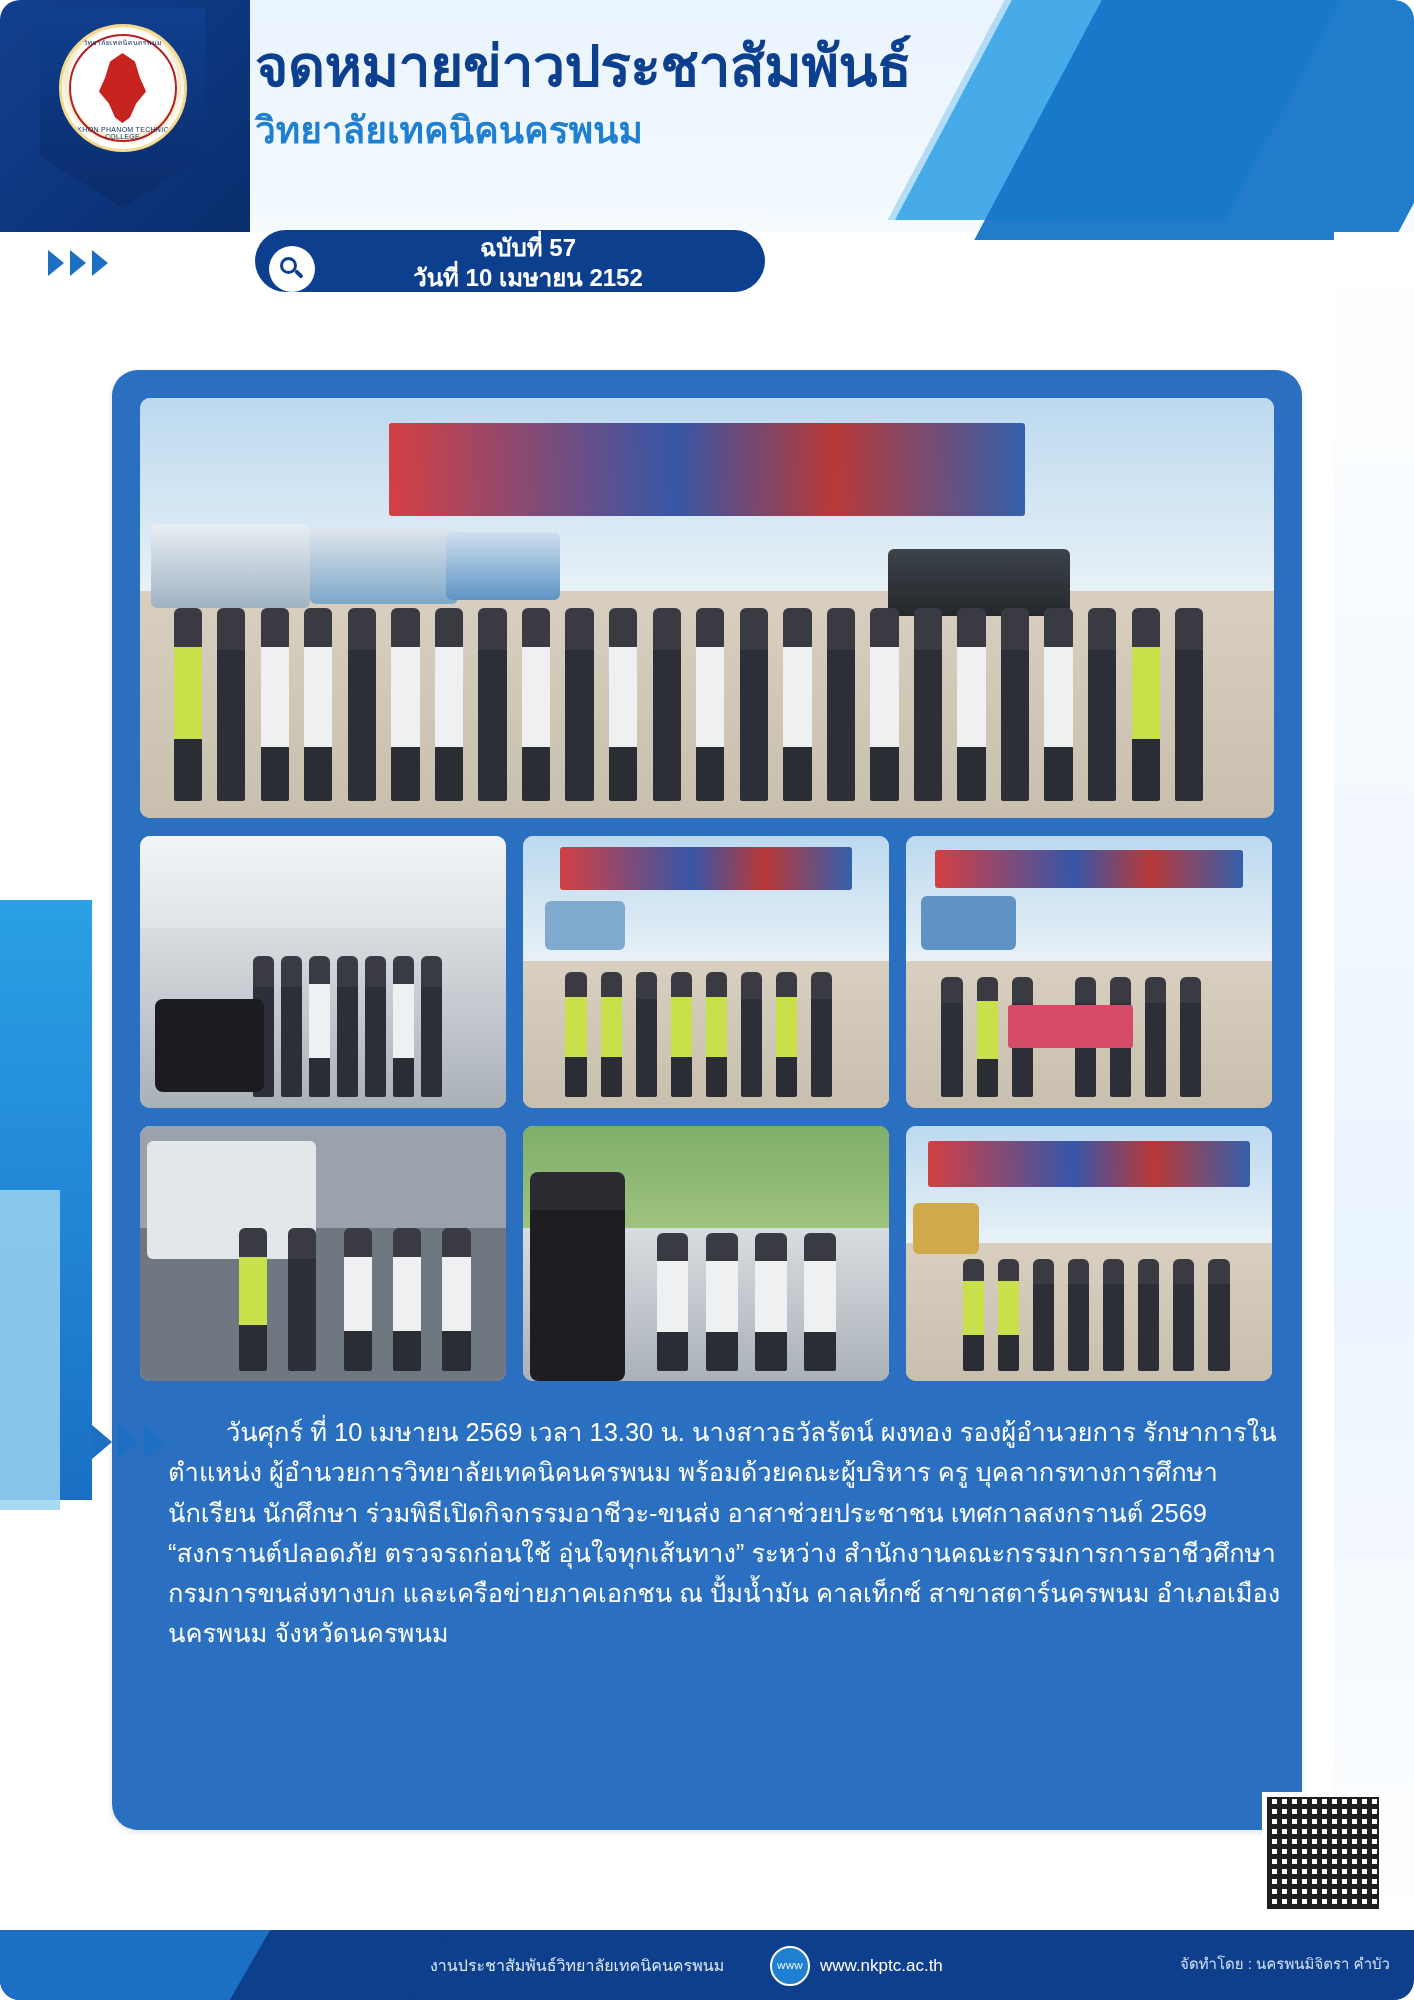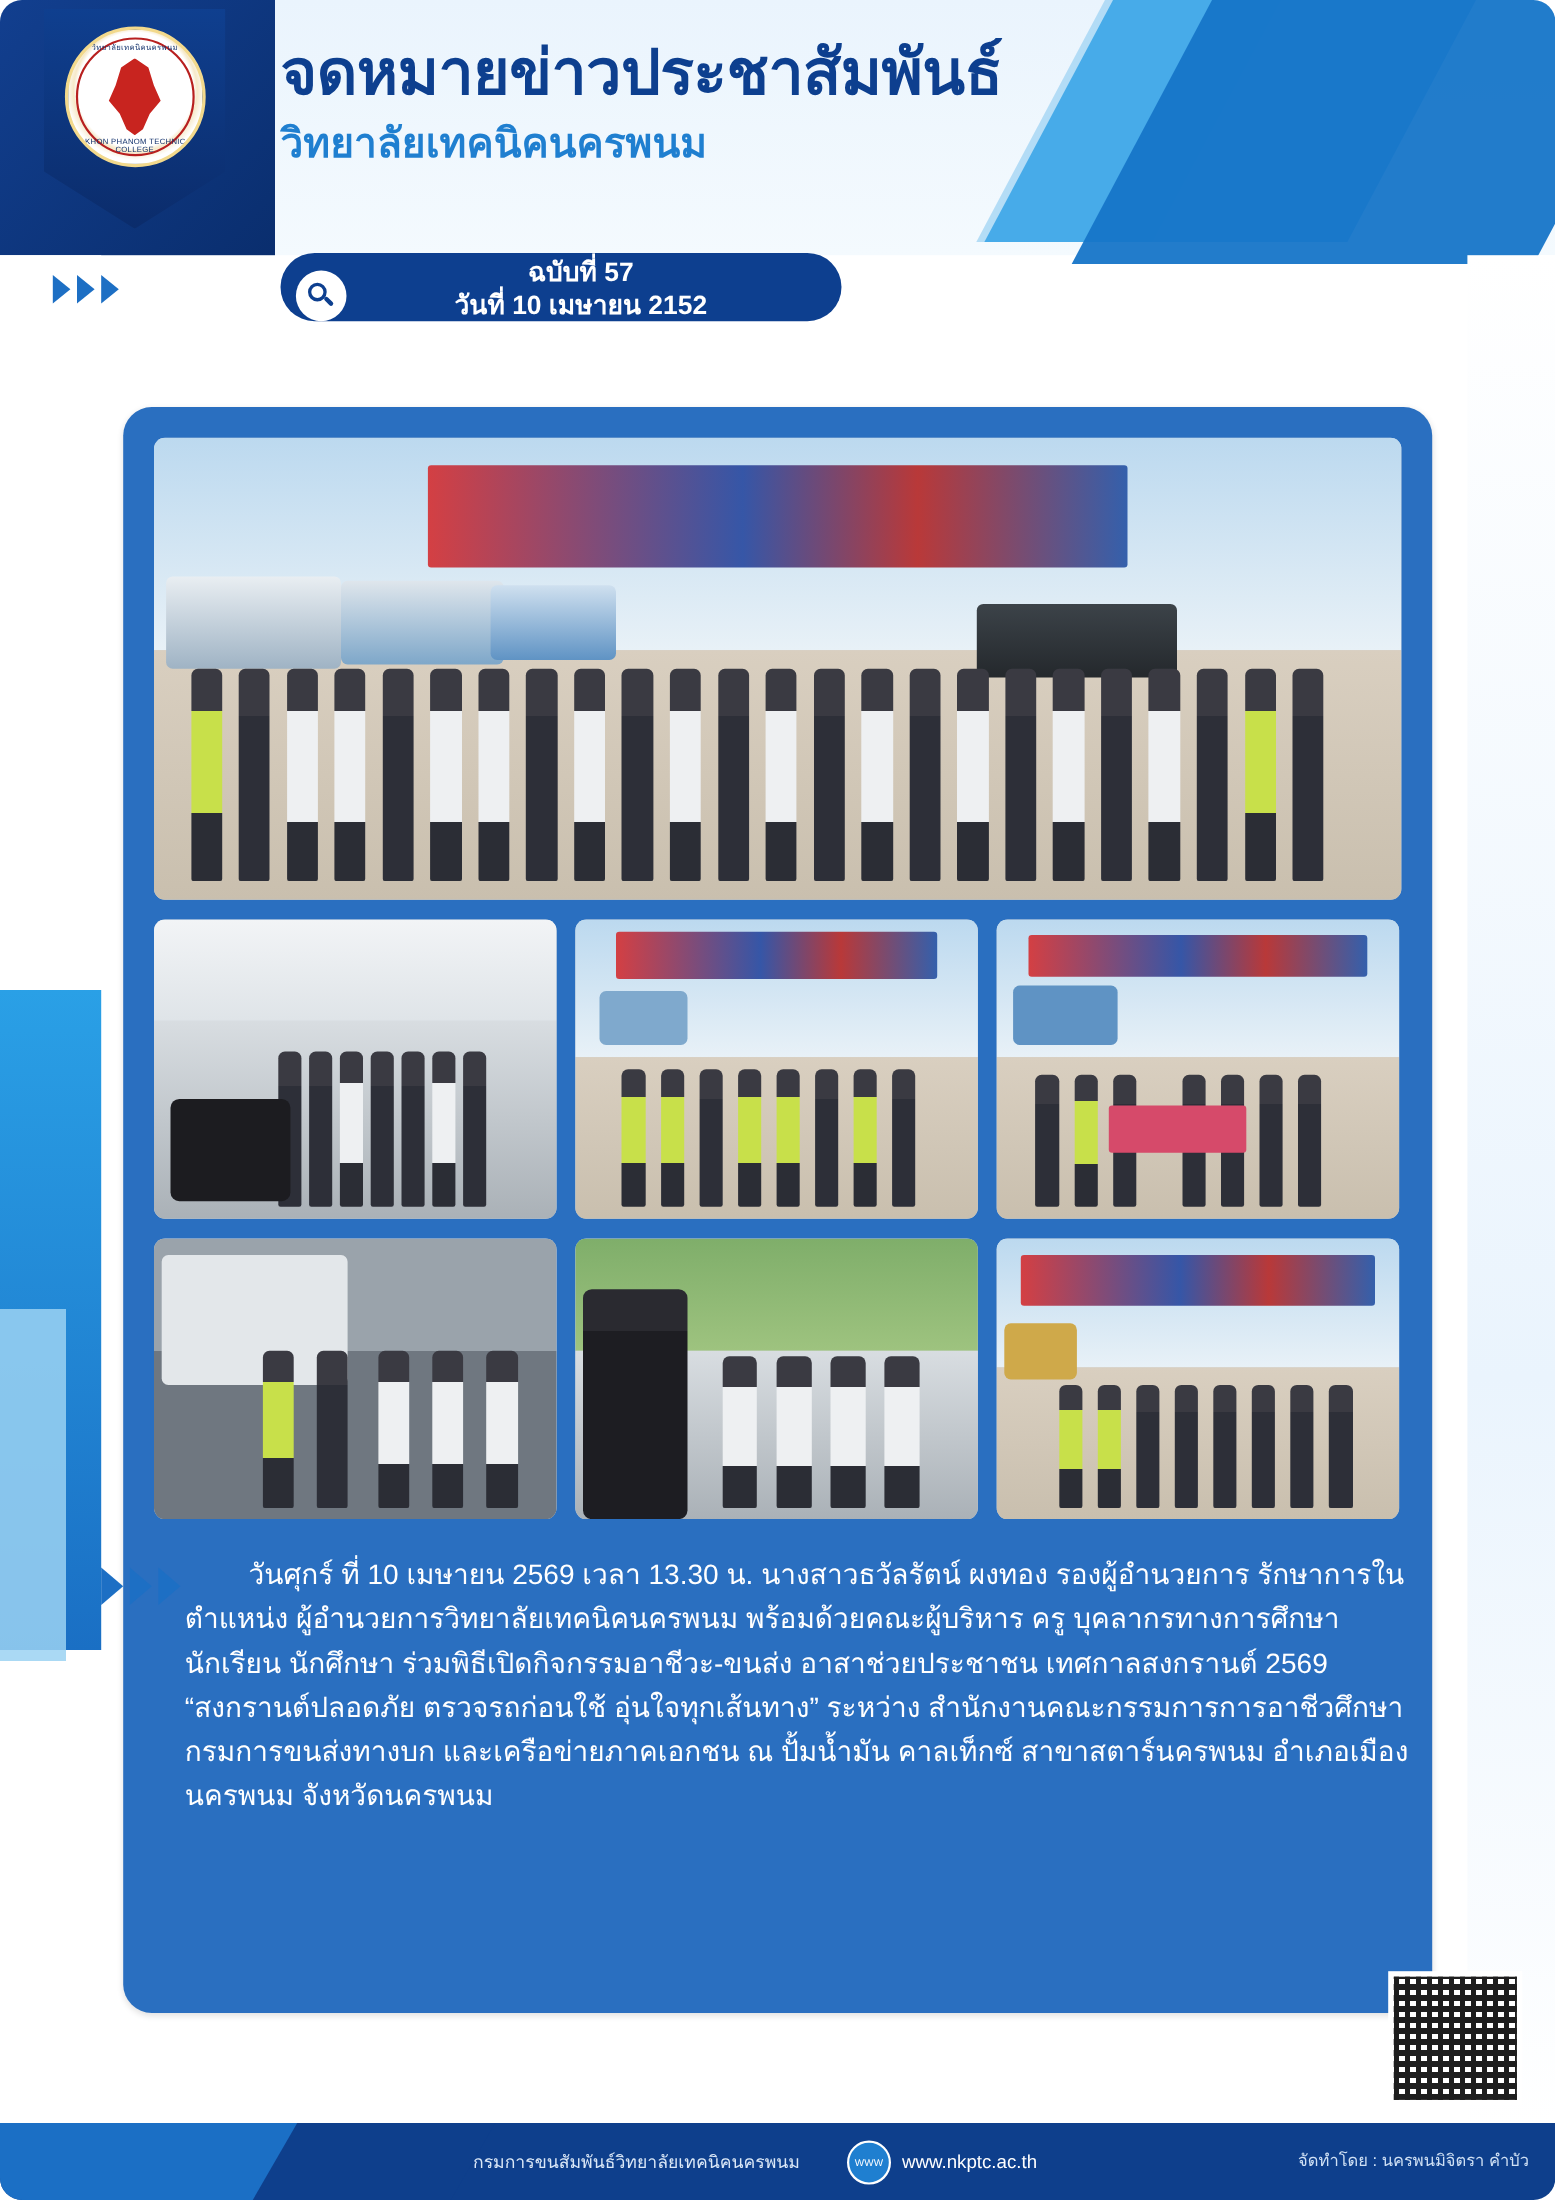--- a/index.html
+++ b/index.html
@@ -426,18 +426,18 @@
   <div class="chevrons body-chevrons">
     <div class="chev"></div>
       <div class="chev"></div>
       <div class="chev"></div>
   </div>
   <div class="body-text">วันศุกร์ ที่ 10 เมษายน 2569  เวลา 13.30 น. นางสาวธวัลรัตน์  ผงทอง รองผู้อำนวยการ รักษาการในตำแหน่ง ผู้อำนวยการวิทยาลัยเทคนิคนครพนม  พร้อมด้วยคณะผู้บริหาร ครู บุคลากรทางการศึกษา นักเรียน นักศึกษา ร่วมพิธีเปิดกิจกรรมอาชีวะ-ขนส่ง อาสาช่วยประชาชน เทศกาลสงกรานต์ 2569 “สงกรานต์ปลอดภัย ตรวจรถก่อนใช้ อุ่นใจทุกเส้นทาง” ระหว่าง สำนักงานคณะกรรมการการอาชีวศึกษา กรมการขนส่งทางบก และเครือข่ายภาคเอกชน ณ ปั้มน้ำมัน คาลเท็กซ์ สาขาสตาร์นครพนม  อำเภอเมืองนครพนม จังหวัดนครพนม</div>
 
   <div class="qr">
     <div class="qr-grid"></div>
   </div>
-  <div class="footer-left">กรมการขนสัมพันธ์วิทยาลัยเทคนิคนครพนม</div>
+  <div class="footer-left">งานประชาสัมพันธ์วิทยาลัยเทคนิคนครพนม</div>
   <div class="footer-globe">WWW</div>
   <div class="footer-web">www.nkptc.ac.th</div>
   <div class="footer-right">จัดทำโดย : นครพนมิจิตรา  คำบัว</div>
 
 </div>
 
 </body></html>

